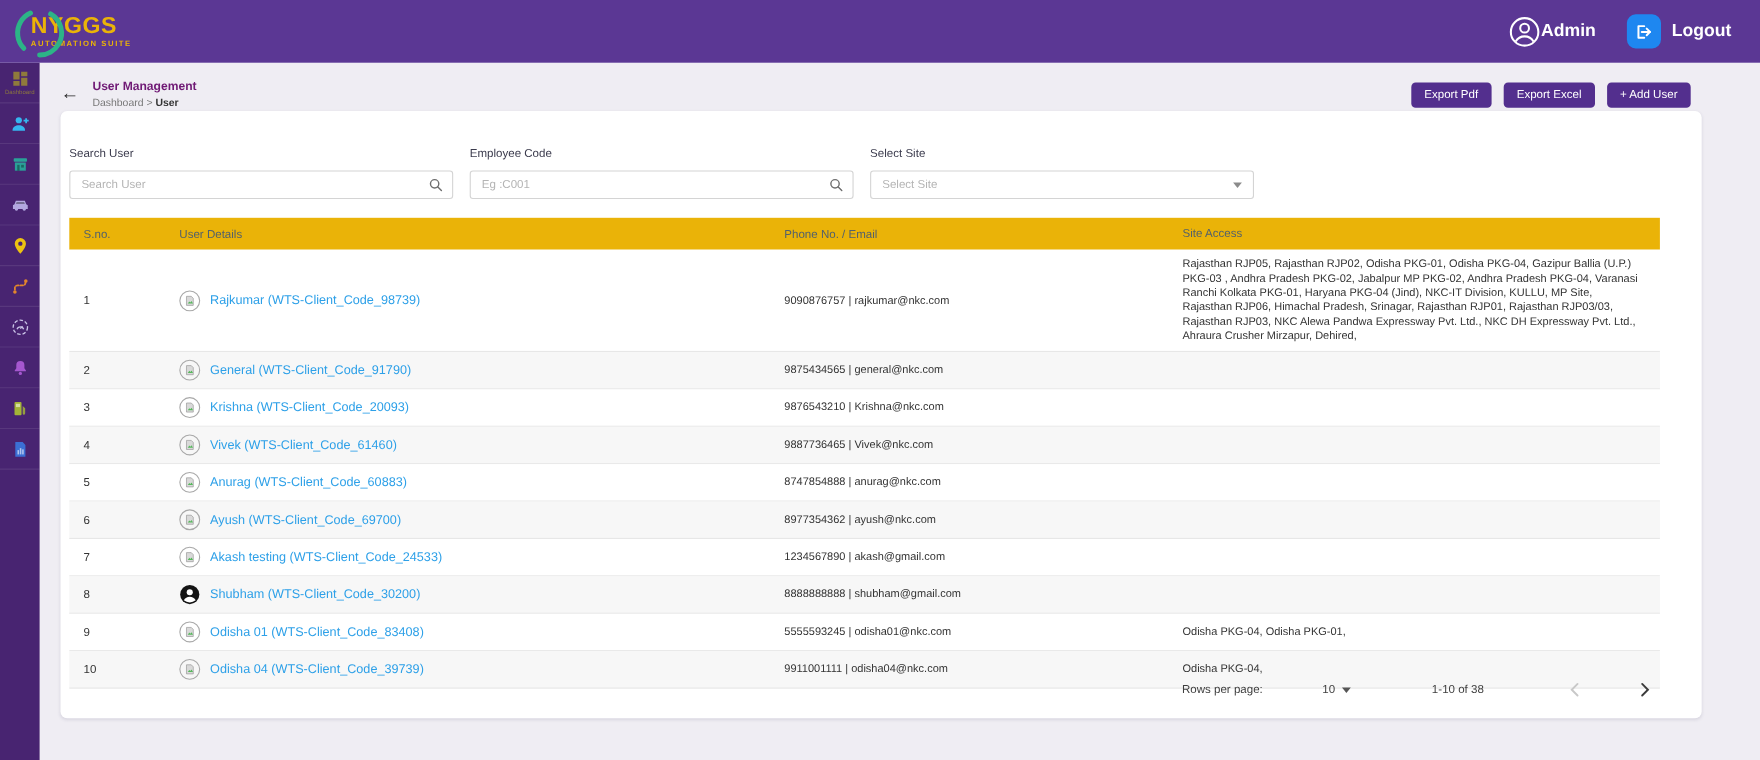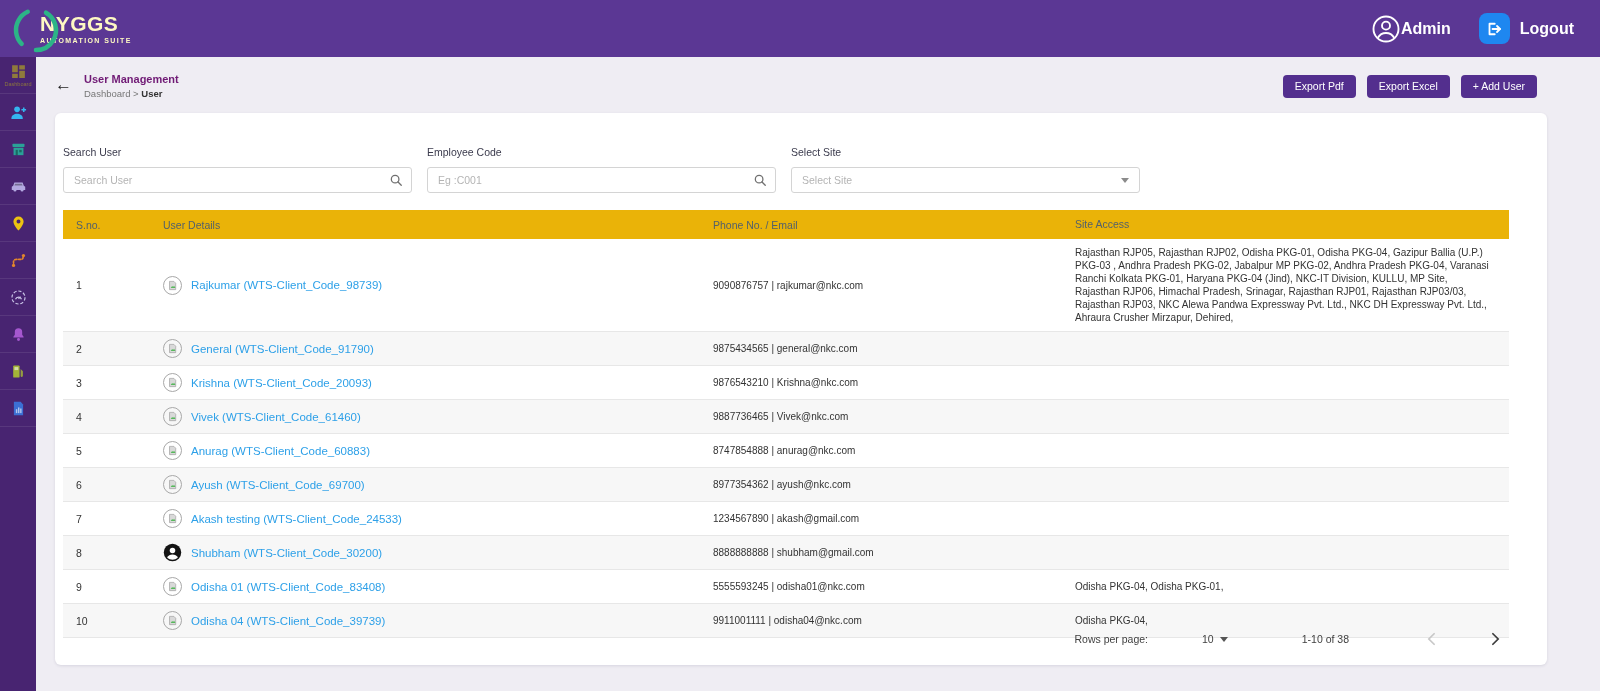--- a/index.html
+++ b/index.html
@@ -4,21 +4,21 @@
 <style>
   * { box-sizing: border-box; margin: 0; padding: 0; }
   html,body { width:1600px; height:691px; overflow:hidden; }
   body { font-family:"Liberation Sans", sans-serif; background:#efedf3; position:relative; }
 
   
   .topbar { position:absolute; top:0; left:0; width:1600px; height:57px; background:#5b3794;
             display:flex; align-items:center; justify-content:space-between; padding:0 26px 0 18px; z-index:20; }
   .logo { display:flex; align-items:center; position:relative; height:48px; }
   .logo-arc { position:absolute; left:-6px; top:1px; }
-  .logo-text { margin-left:22px; color:#fef9c3; line-height:1; }
+  .logo-text { margin-left:10px; color:#eab308; line-height:1; }
   .logo-title { font-size:21px; font-weight:bold; letter-spacing:.5px; }
   .logo-sub { font-size:7px; letter-spacing:1.4px; font-weight:bold; margin-top:3px; }
   .top-right { display:flex; align-items:center; gap:14px; }
   .admin-wrap { display:flex; align-items:center; cursor:pointer; }
   .top-label { color:#fff; font-size:16px; font-weight:bold; }
   .logout-wrap { display:flex; align-items:center; gap:10px; margin-left:14px; cursor:pointer; }
   .logout-badge { width:31px; height:31px; border-radius:8px; background:#1e87f0; display:flex; align-items:center; justify-content:center; }
 
   
   .sidebar { position:absolute; left:0; top:57px; width:36px; bottom:0; background:#482471; z-index:15; }
@@ -33,21 +33,21 @@
   .back-arrow { font-size:17px; color:#222; margin:3px 12px 0 0; cursor:pointer; line-height:1; }
   .page-title { font-size:11px; color:#701a75; font-weight:bold; }
   .breadcrumb { font-size:9.5px; color:#777; margin-top:3px; }
   .breadcrumb b { color:#333; }
   .header-spacer { flex:1; }
   .hdr-buttons { display:flex; gap:11px; margin-top:2px; }
   .btn { background:#532f8e; color:#fff; border:none; border-radius:4px; font-family:inherit;
          font-size:10.5px; font-weight:normal; padding:6px 12px; cursor:pointer; line-height:1; }
 
   
-  .card { position:absolute; left:19px; top:56px; width:1492px; height:552px; background:#fff;
+  .card { position:absolute; left:19px; top:44px; width:1492px; height:552px; background:#fff;
           border-radius:6px; box-shadow:0 1px 3px rgba(50,50,93,.12); padding:8px; }
   .filters { display:flex; gap:15px; padding:25px 0 17px 0; }
   .filter { width:349px; }
   .filter-label { font-size:10.5px; color:#3b3b4d; display:block; margin-bottom:9px; }
   .input-wrap { position:relative; }
   .input-wrap input { width:100%; height:26px; border:1px solid #d4d4d4; border-radius:3px;
                       padding:0 30px 0 10px; font-family:inherit; font-size:10.5px; color:#333; outline:none; }
   .input-wrap input::placeholder { color:#b4b4b4; }
   .search-ic { position:absolute; right:9px; top:6px; }
   .caret-down { position:absolute; right:11px; top:11px; width:0; height:0;

